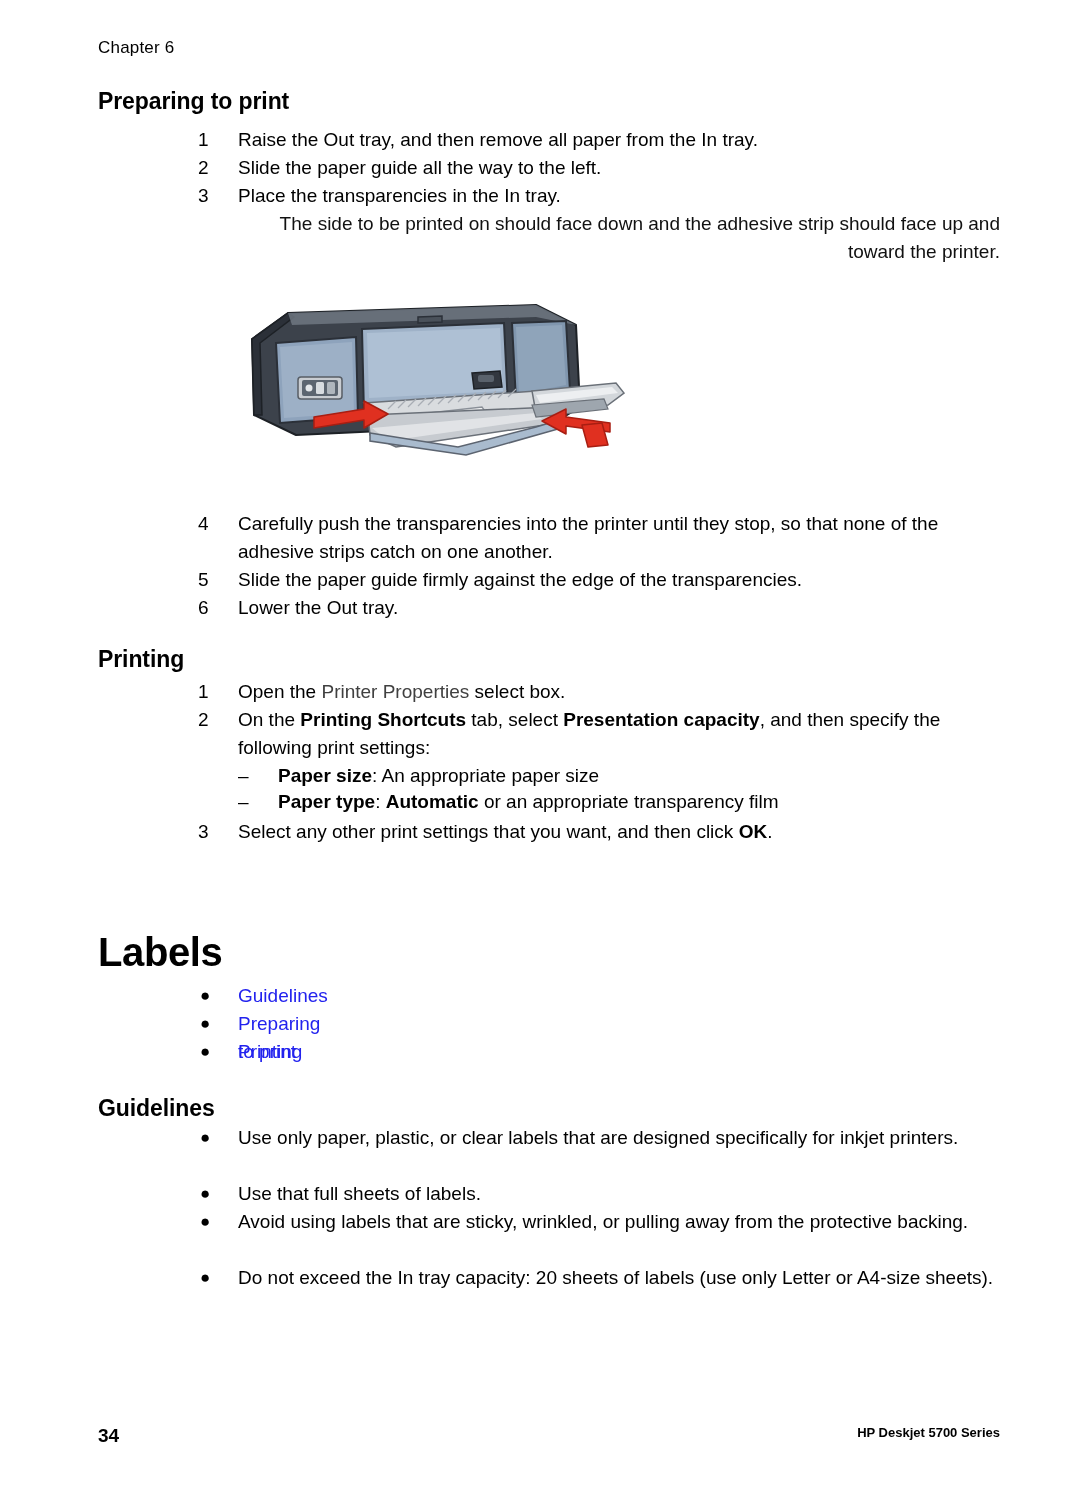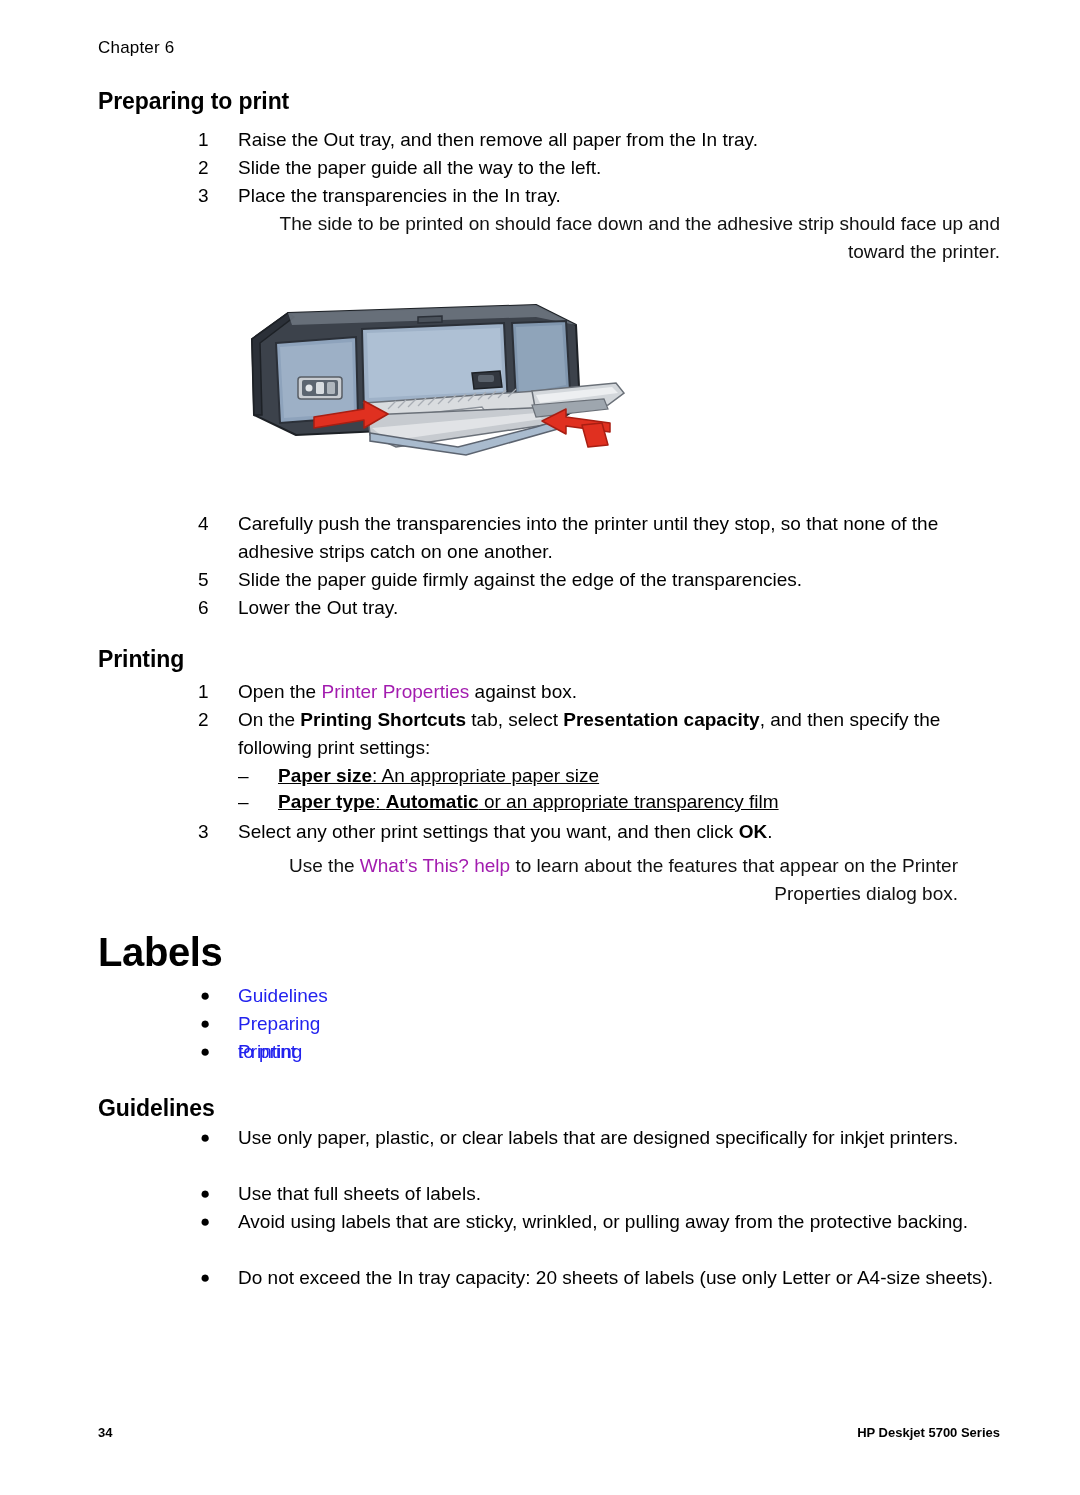--- a/index.html
+++ b/index.html
@@ -69,36 +69,36 @@
     text-align: left;
     font-size: 19px;
     line-height: 28px;
   }
   .marker.num { left: 198px; }
   .marker.bullet-toc { left: 200px; font-size: 17px; }
   .marker.bullet { left: 200px; font-size: 17px; }
   .marker.dash { left: 238px; }
 
   .text-l238 { position: absolute; left: 238px; }
-  .text-l278 { position: absolute; left: 278px; text-decoration: underline; }
+  .text-l278 { position: absolute; left: 278px; }
 
   .w-main { width: 780px; }
   .w-sub  { width: 740px; }
 
   b, .b { font-weight: bold; }
 
-  .link-inline { color: #a21caf; }
+  .link-inline { color: #404040; }
   .link-toc { color: #2222EE; }
 
   
   .footer-page {
     position: absolute;
     left: 98px;
     top: 1425px;
-    font-size: 13px;
+    font-size: 19px;
     font-weight: bold;
   }
   .footer-product {
     position: absolute;
     right: 80px;
     top: 1425px;
     font-size: 13px;
     font-weight: bold;
   }
 
@@ -214,21 +214,21 @@
   </div>
   <div class="row" style="top:594px;">
     <span class="marker num">6</span>
     <span class="text-l238 w-main">Lower the Out tray.</span>
   </div>
 
   <div class="h2" style="top:646px;">Printing</div>
 
   <div class="row" style="top:678px;">
     <span class="marker num">1</span>
-    <span class="text-l238 w-main"><span>Open the </span><span class="link-inline">Printer Properties</span><span> against box.</span></span>
+    <span class="text-l238 w-main"><span>Open the </span><span class="link-inline">Printer Properties</span><span> select box.</span></span>
   </div>
 
   <div class="row" style="top:706px;">
     <span class="marker num">2</span>
     <span class="text-l238" style="width:762px;"><span>On the </span><b>Printing Shortcuts</b><span> tab, select </span><b>Presentation capacity</b><span>, and then specify the following print settings:</span></span>
   </div>
 
   <div class="row" style="top:762px;">
     <span class="marker dash">–</span>
     <span class="text-l278 w-sub"><b>Paper size</b><span>: An appropriate paper size</span></span>
@@ -236,21 +236,20 @@
   <div class="row" style="top:788px;">
     <span class="marker dash">–</span>
     <span class="text-l278 w-sub"><b>Paper type</b><span>: </span><b>Automatic</b><span> or an appropriate transparency film</span></span>
   </div>
 
   <div class="row" style="top:818px;">
     <span class="marker num">3</span>
     <span class="text-l238 w-main"><span>Select any other print settings that you want, and then click </span><b>OK</b><span>.</span></span>
   </div>
 
-  <div class="block" style="left:198px; top:852px; width:760px;"><span>Use the </span><span class="link-inline">What’s This? help</span><span> to learn about the features that appear on the Printer Properties dialog box.</span></div>
 
   <div class="h1" style="top:930px;">Labels</div>
 
   <div class="row" style="top:982px;">
     <span class="marker bullet-toc">●</span>
     <span class="text-l238 link-toc">Guidelines</span>
   </div>
   <div class="row" style="top:1010px;">
     <span class="marker bullet-toc">●</span>
     <span class="text-l238 link-toc">Preparing to print</span>

